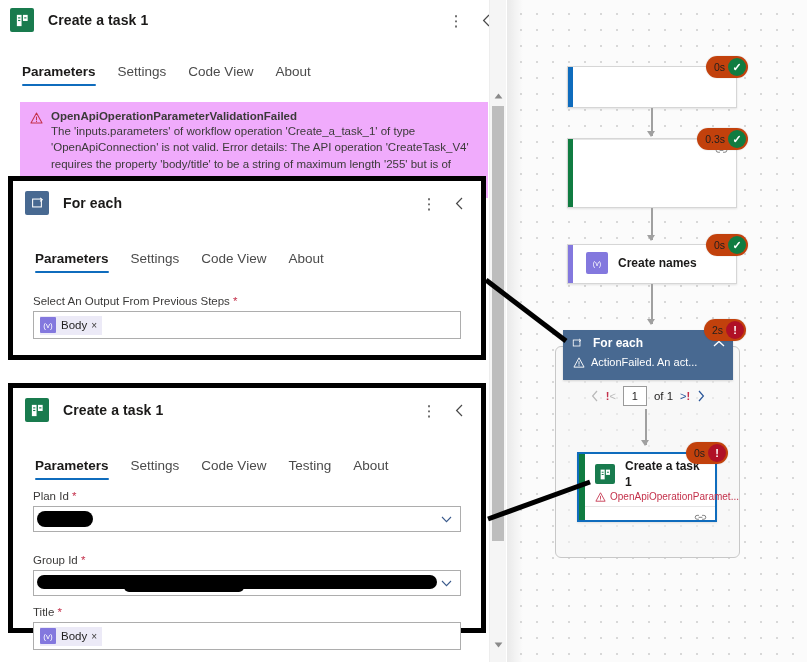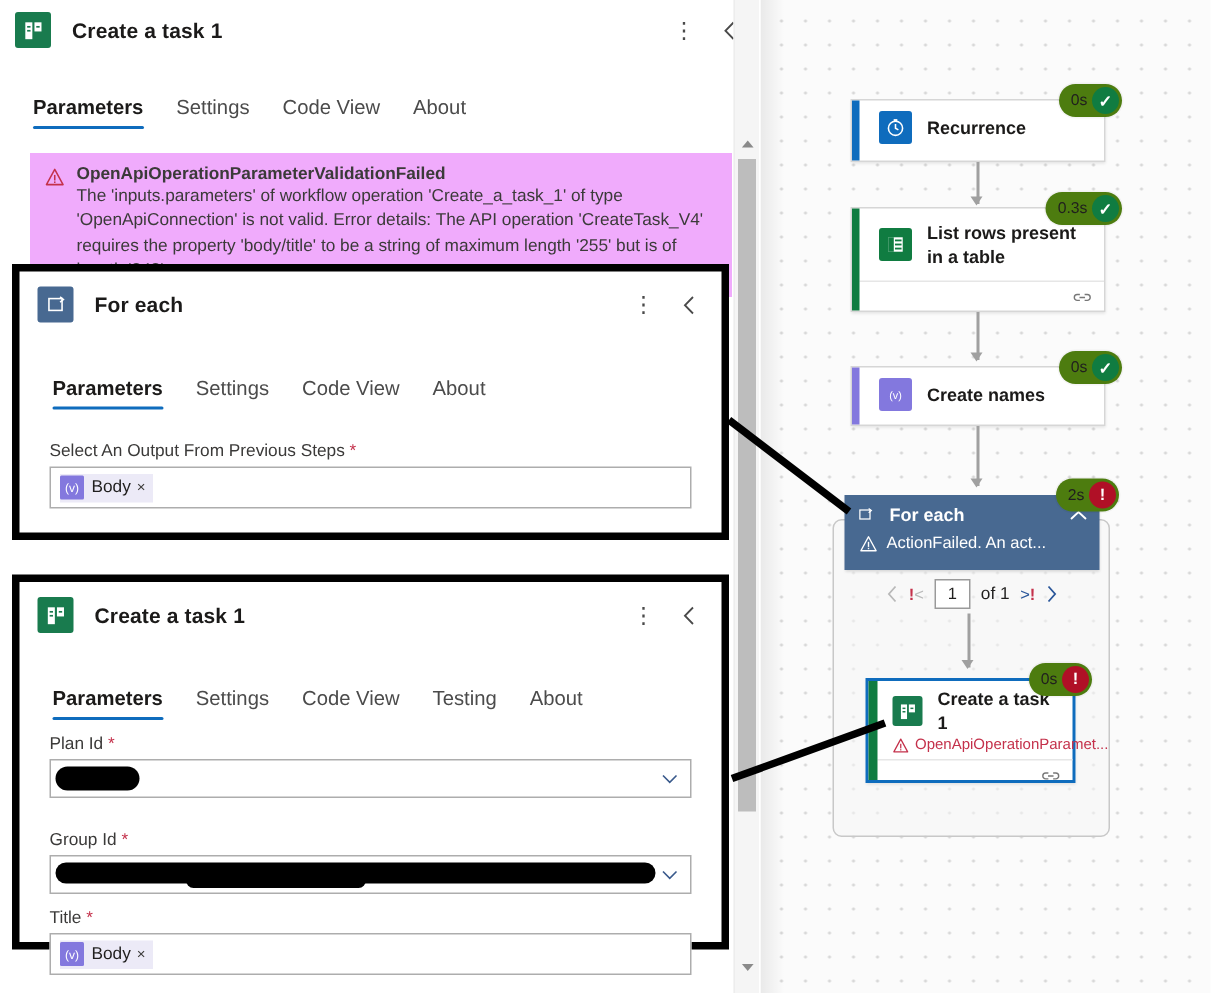--- a/index.html
+++ b/index.html
@@ -219,21 +219,21 @@
   .node-footer {
     border-top: 1px solid #e6e6e6;
     height: 20px;
     display: flex; align-items: center; justify-content: flex-end;
     padding-right: 8px;
     margin-left: 5px;
   }
   .status-pill {
     position: absolute; top: -11px; right: -12px;
     height: 22px;
-    background: #4d7c0f;
+    background: #c2410c;
     border-radius: 11px;
     display: flex; align-items: center;
     padding-left: 8px;
     box-shadow: 0 0 0 1px rgba(0,0,0,.04);
     z-index: 5;
   }
   .status-time { font-size: 10.5px; color: #201f1e; margin-right: 3px; }
   .status-dot {
     width: 18px; height: 18px; border-radius: 50%;
     display: flex; align-items: center; justify-content: center;
@@ -483,52 +483,30 @@
       <svg width="9" height="6" viewBox="0 0 9 6">
           <polygon points="0.6,0.6 8.4,0.6 4.5,5.4" fill="#8a8a8a"></polygon>
         </svg>
     </span>
   </div>
 
   <div class="canvas">
 
     <div class="node" style="left:60px; top:66px; width:170px; height:42px;">
       <span class="stripe" style="background:#0f6cbd;"></span>
-      <div class="node-main">
-        <span class="node-icon" style="background:#0f6cbd;">
-          <svg width="14" height="14" viewBox="0 0 16 16" aria-hidden="true">
-            <circle cx="8" cy="8.6" r="5.4" fill="none" stroke="#ffffff" stroke-width="1.2"></circle>
-            <path d="M8 5.4 L8 8.6 L10.2 9.8" fill="none" stroke="#ffffff" stroke-width="1.2"></path>
-            <rect x="6.6" y="1.6" width="2.8" height="1.5" fill="#ffffff"></rect>
-          </svg>
-        </span>
-        <span class="node-label">Recurrence</span>
-      </div>
       <span class="status-pill">
         <span class="status-time">0s</span>
         <span class="status-dot ok">✓</span>
       </span>
     </div>
     <span class="connector" style="left:144px; top:108px; height:28px;"></span>
     <span class="arrowhead" style="left:140px; top:131px;"></span>
 
     <div class="node" style="left:60px; top:138px; width:170px; height:70px;">
       <span class="stripe" style="background:#107c41;"></span>
-      <div class="node-main" style="min-height:48px;">
-        <span class="node-icon" style="background:#107c41;">
-          <svg width="14" height="14" viewBox="0 0 16 16" aria-hidden="true">
-            <rect x="2.5" y="2.5" width="11" height="11" fill="#ffffff"></rect>
-            <rect x="2.5" y="2.5" width="4.2" height="11" fill="#107c41"></rect>
-            <rect x="7.6" y="4.2" width="5" height="1.4" fill="#107c41"></rect>
-            <rect x="7.6" y="7.3" width="5" height="1.4" fill="#107c41"></rect>
-            <rect x="7.6" y="10.4" width="5" height="1.4" fill="#107c41"></rect>
-          </svg>
-        </span>
-        <span class="node-label" style="max-width:112px;">List rows present in a table</span>
-      </div>
       <div class="node-footer">
         <span>
           <svg width="13" height="11" viewBox="0 0 14 11" aria-hidden="true">
             <path d="M5.3 3.2 H3.4 a2.1 2.1 0 0 0 0 4.2 H5.3" fill="none" stroke="#777" stroke-width="1"></path>
             <path d="M8.7 3.2 H10.6 a2.1 2.1 0 0 1 0 4.2 H8.7" fill="none" stroke="#777" stroke-width="1"></path>
             <line x1="5" y1="5.3" x2="9" y2="5.3" stroke="#777" stroke-width="1"></line>
           </svg>
         </span>
       </div>
       <span class="status-pill">

